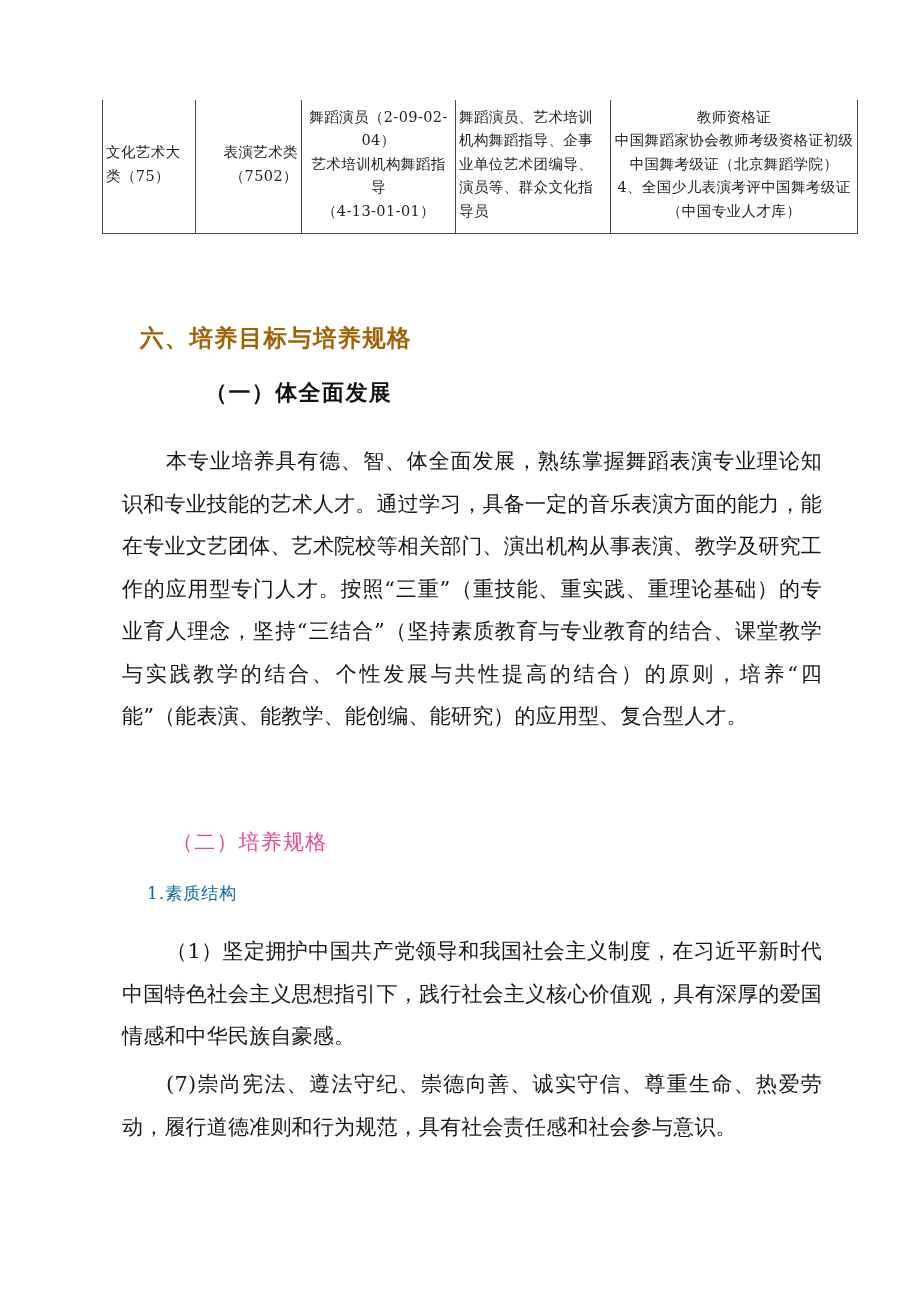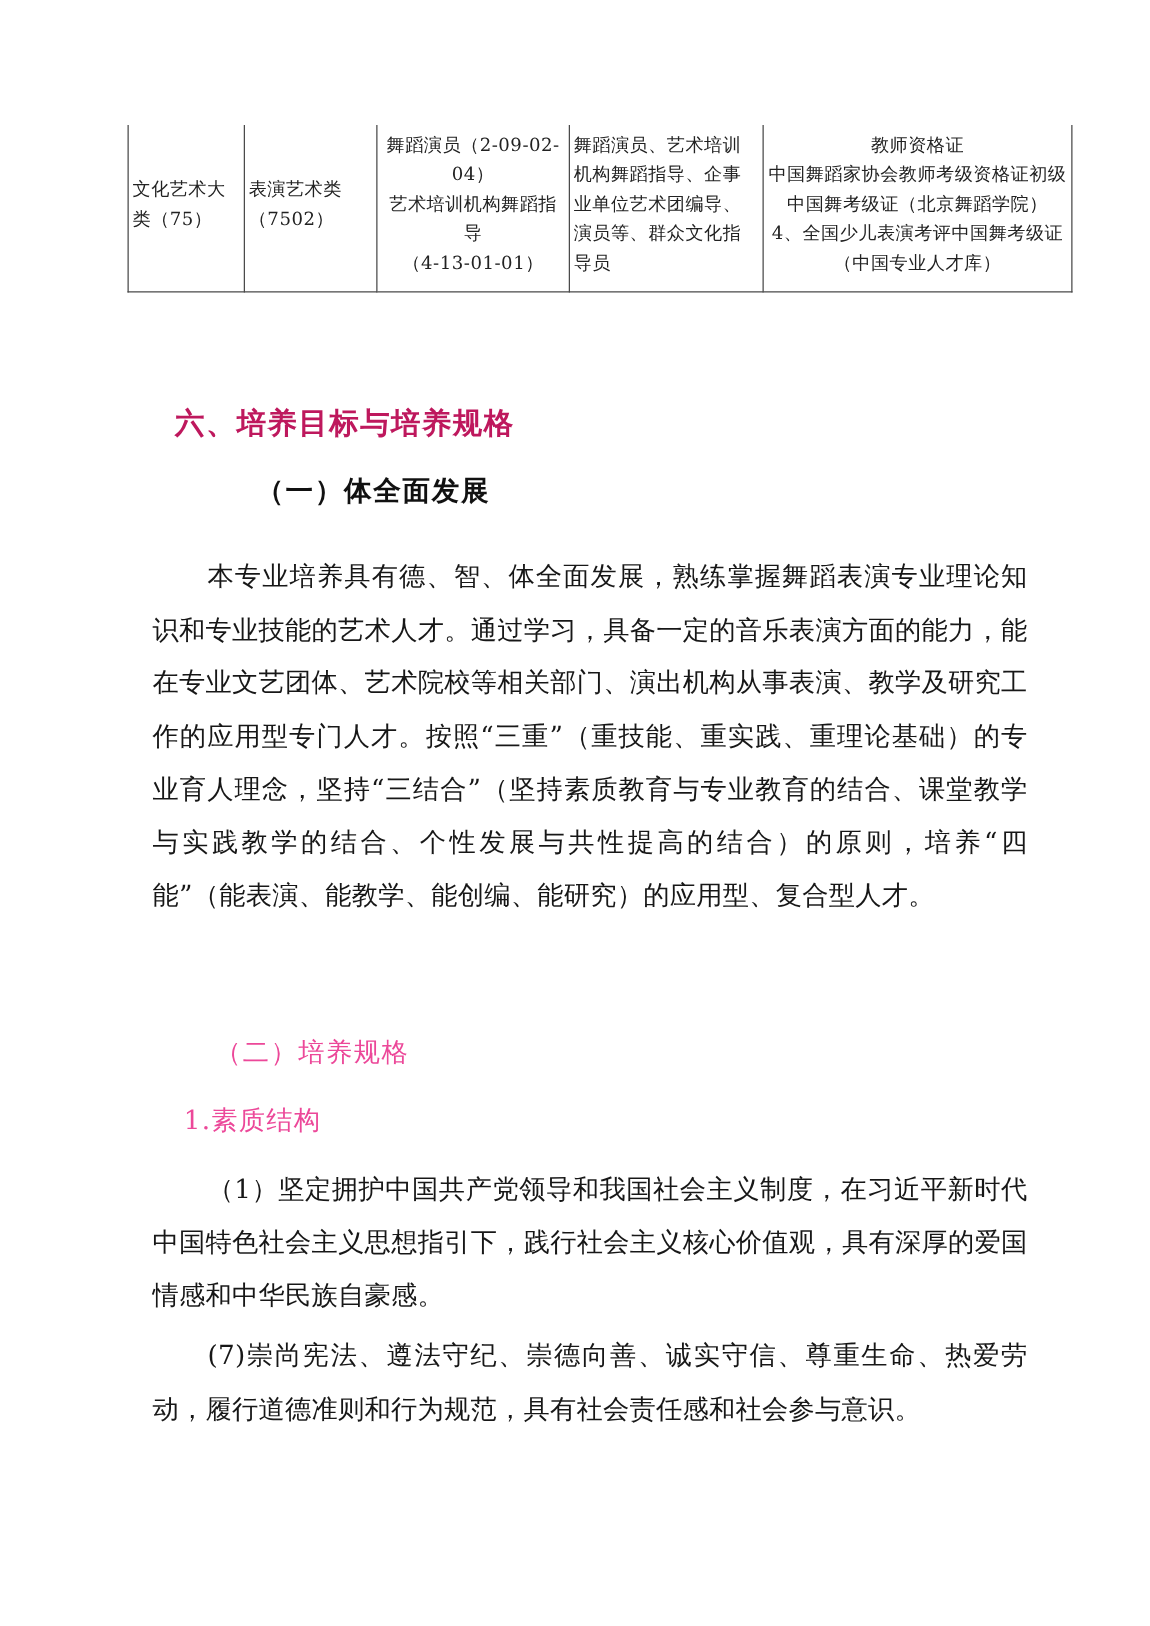--- a/index.html
+++ b/index.html
@@ -44,37 +44,37 @@
     border-top: none;
     vertical-align: middle;
     padding: 6px 3px 10px 3px;
     font-family: "DejaVu Serif", "Liberation Serif", serif;
     font-size: 14.5px;
     line-height: 1.62;
     color: #222;
     letter-spacing: 0.4px;
   }
   td.c1 { width: 86px;  text-align: left;   padding-left: 6px; }
-  td.c2 { width: 99px;  text-align: left; }
+  td.c2 { width: 99px;  text-align: right; }
   td.c3 { width: 147px; text-align: center; }
   td.c4 { width: 148px; text-align: left;  padding-left: 4px; }
   td.c5 { width: 240px; text-align: center;  padding-left: 6px; line-height: 1.66; }
 
   .cell-line { display: block; }
 
   
   .h-sec {
     position: absolute;
     left: 140px;
     top: 322px;
     font-family: "DejaVu Sans", "Liberation Sans", sans-serif;
     font-weight: bold;
     font-size: 23.5px;
     letter-spacing: 1.2px;
-    color: #be185d;
+    color: #a16207;
     text-align: center;
   }
   .h-sub1 {
     position: absolute;
     left: 205px;
     top: 378px;
     font-family: "DejaVu Serif", "Liberation Serif", serif;
     font-weight: bold;
     font-size: 22px;
     letter-spacing: 1.4px;
@@ -89,23 +89,23 @@
     font-size: 21px;
     letter-spacing: 1.2px;
     color: #ec4899;
   }
   .h-sub3 {
     position: absolute;
     left: 147px;
     top: 882px;
     font-family: "DejaVu Serif", "Liberation Serif", serif;
     font-weight: normal;
-    font-size: 21px;
+    font-size: 17px;
     letter-spacing: 1.0px;
-    color: #ec4899;
+    color: #0369a1;
   }
 
   
   .para {
     position: absolute;
     font-family: "DejaVu Serif", "Liberation Serif", serif;
     font-size: 21px;
     line-height: 42.5px;
     color: #171717;
     text-align: justify;

